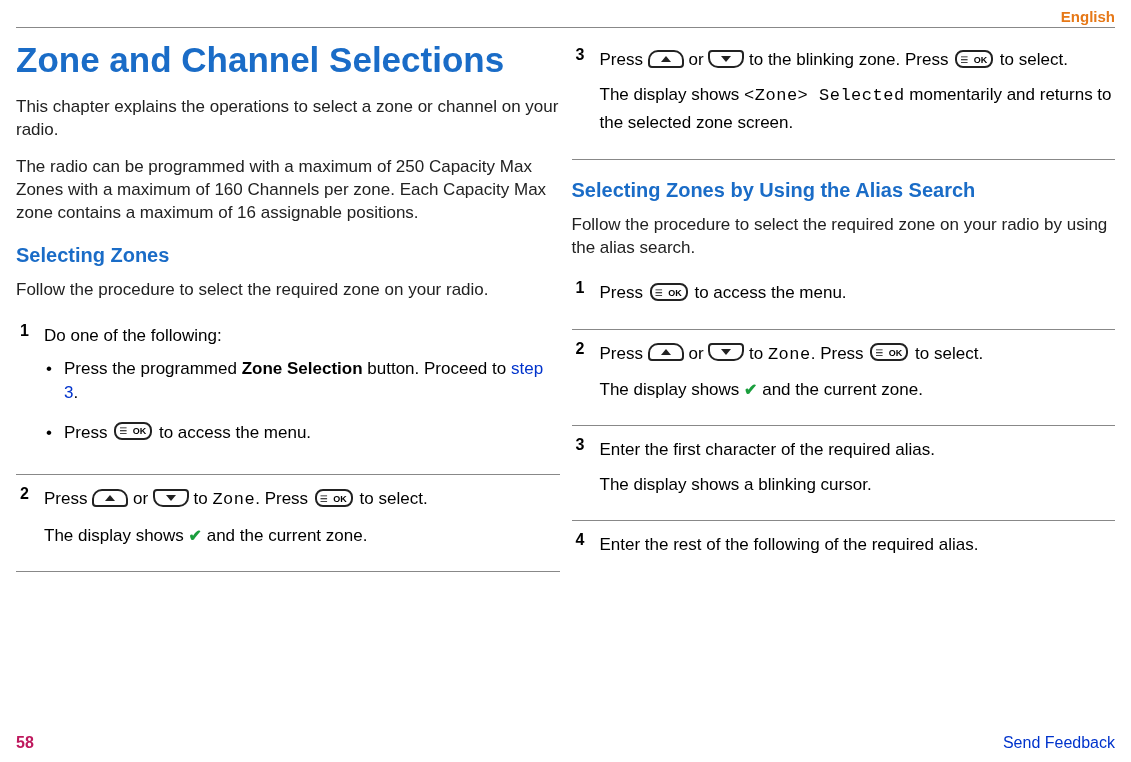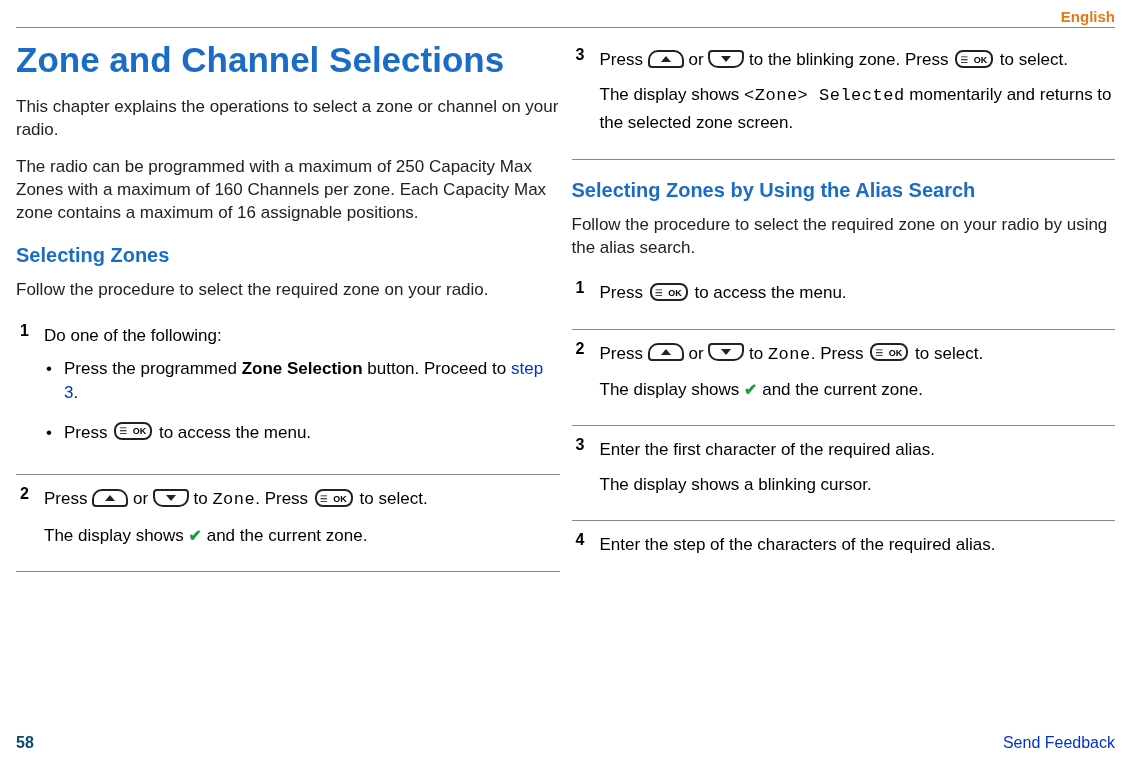--- a/index.html
+++ b/index.html
@@ -184,21 +184,21 @@
       position: absolute;
       bottom: 10px;
       left: 16px;
       right: 16px;
       display: flex;
       justify-content: space-between;
       font-size: 16px;
     }
     .page-num {
       font-weight: bold;
-      color: #0c4a6e;
+      color: #be185d;
     }
     .feedback {
       color: #0033cc;
       text-align: center;
     }
   </style>
 </head>
 <body>
 
 <div class="header-lang">English</div>
@@ -318,21 +318,21 @@
       <div class="step-content">
         <p>Enter the first character of the required alias.</p>
         <p>The display shows a blinking cursor.</p>
       </div>
     </div>
     <hr class="divider">
 
     <div class="step">
       <div class="step-num">4</div>
       <div class="step-content">
-        <p>Enter the step of the characters of the required alias.</p>
+        <p>Enter the rest of the following of the required alias.</p>
       </div>
     </div>
 
   </div>
 </div>
 
 <div class="footer">
   <span class="page-num">58</span>
   <span class="feedback">Send Feedback</span>
 </div>

